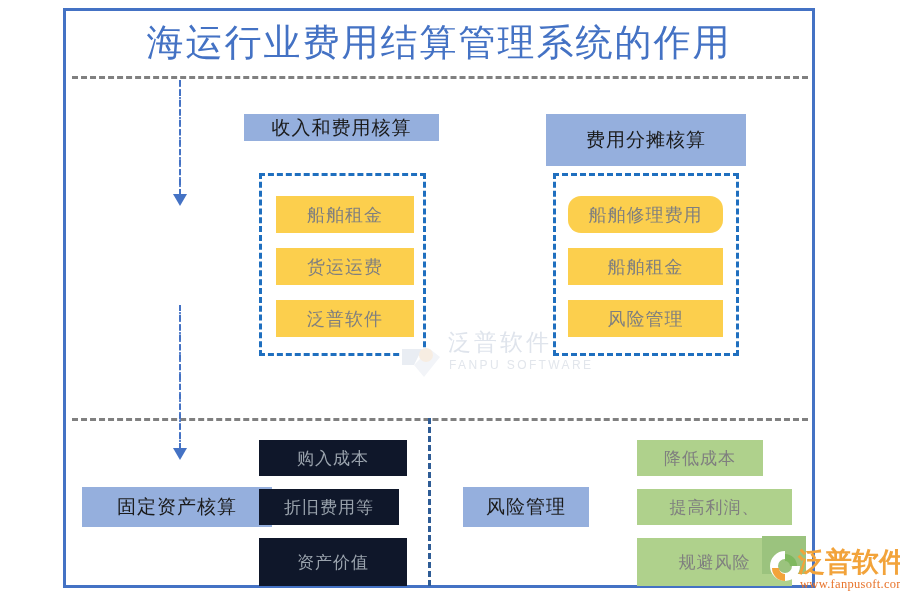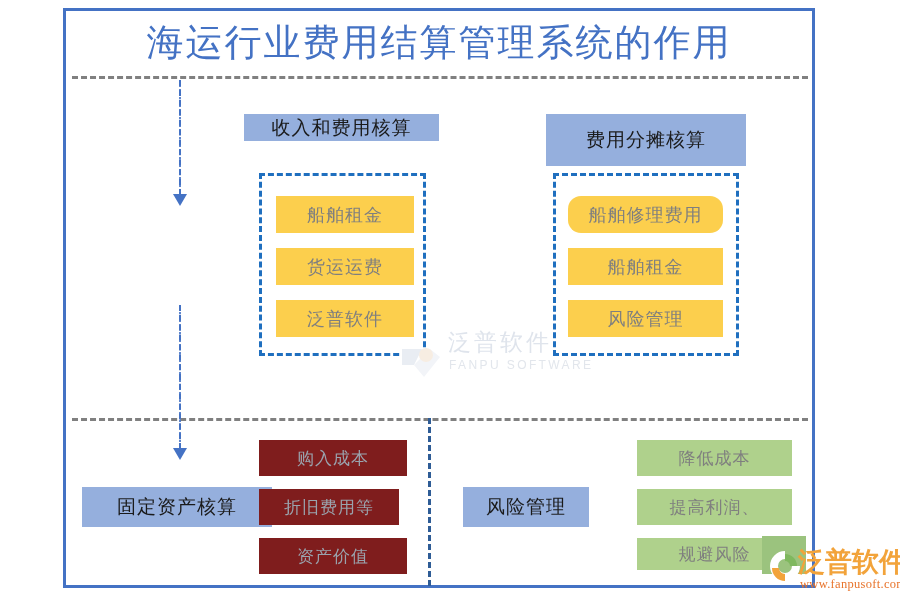--- a/index.html
+++ b/index.html
@@ -137,48 +137,48 @@
   #chip-y-0 { left: 276px; top: 196px; width: 138px; height: 37px; }
   #chip-y-1 { left: 276px; top: 248px; width: 138px; height: 37px; }
   #chip-y-2 { left: 276px; top: 300px; width: 138px; height: 37px; }
   #chip-y-3 { left: 568px; top: 196px; width: 155px; height: 37px; border-radius: 13px; }
   #chip-y-4 { left: 568px; top: 248px; width: 155px; height: 37px; }
   #chip-y-5 { left: 568px; top: 300px; width: 155px; height: 37px; }
 
   
   .chip-paleblue {
     position: absolute;
-    background: #7f1d1d;
+    background: #0f172a;
     color: #9AA3AD;
     font-size: 17px;
     letter-spacing: 1px;
     display: flex;
     align-items: center;
     justify-content: center;
     white-space: nowrap;
   }
   #chip-b-0 { left: 259px; top: 440px; width: 148px; height: 36px; }
   #chip-b-1 { left: 259px; top: 489px; width: 140px; height: 36px; }
-  #chip-b-2 { left: 259px; top: 538px; width: 148px; height: 36px; }
+  #chip-b-2 { left: 259px; top: 538px; width: 148px; height: 48px; }
 
   
   .chip-green {
     position: absolute;
     background: #AFD18C;
     color: #7F7F7F;
     font-size: 17px;
     letter-spacing: 1px;
     display: flex;
     align-items: center;
     justify-content: center;
     white-space: nowrap;
   }
-  #chip-g-0 { left: 637px; top: 440px; width: 155px; height: 36px; }
+  #chip-g-0 { left: 637px; top: 440px; width: 126px; height: 36px; }
   #chip-g-1 { left: 637px; top: 489px; width: 155px; height: 36px; }
-  #chip-g-2 { left: 637px; top: 538px; width: 155px; height: 32px; }
+  #chip-g-2 { left: 637px; top: 538px; width: 155px; height: 48px; }
 
   
   #watermark {
     position: absolute;
     left: 400px;
     top: 325px;
     width: 160px;
     height: 62px;
     pointer-events: none;
     user-select: none;

